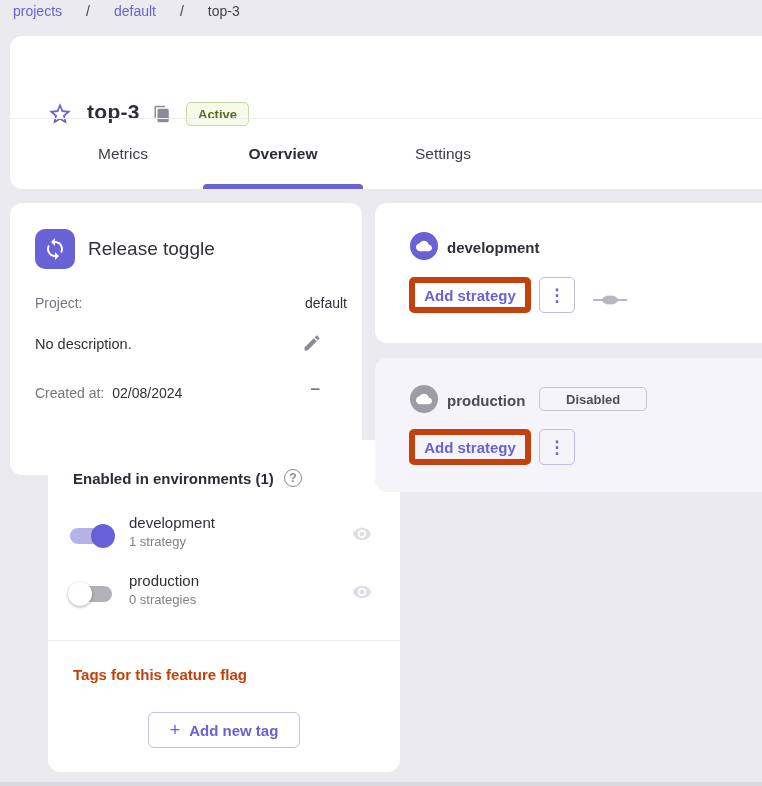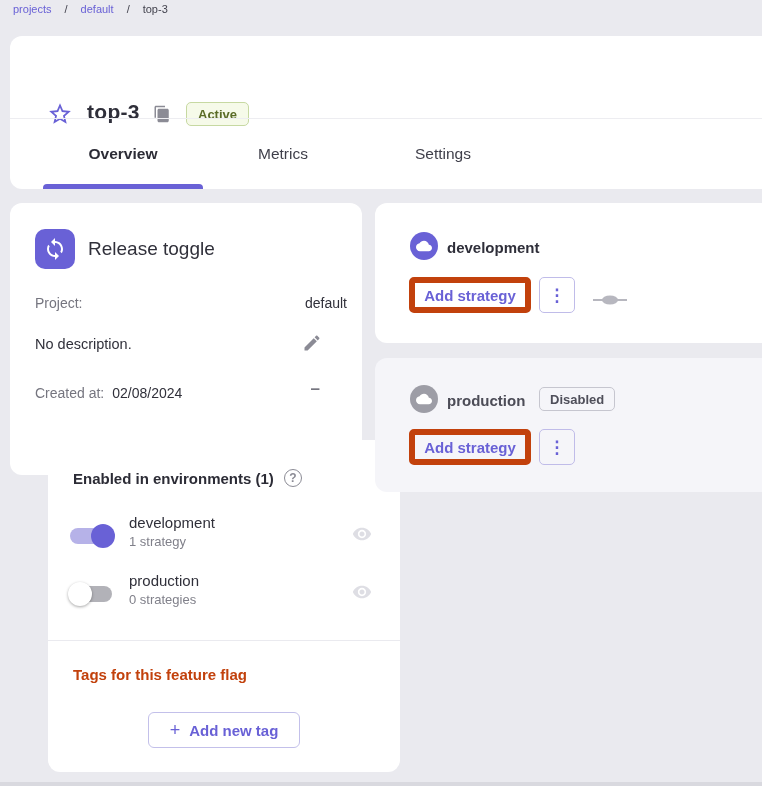--- a/index.html
+++ b/index.html
@@ -4,21 +4,21 @@
 <style>
   * { margin:0; padding:0; box-sizing:border-box; }
   html,body { width:762px; height:786px; }
   body {
     position:relative; overflow:hidden;
     background:#eaeaef;
     font-family:"Liberation Sans", sans-serif;
     color:#32323e;
   }
   
-  .breadcrumb { position:absolute; left:13px; top:3px; font-size:11px; display:flex; gap:13px; align-items:center; }
+  .breadcrumb { position:absolute; left:13px; top:3px; font-size:14px; display:flex; gap:24px; align-items:center; }
   .crumb-link { color:#6961d6; cursor:pointer; }
   .crumb-sep { color:#43434e; }
   .crumb-current { color:#43434e; }
   
   .header-card { position:absolute; left:10px; top:36px; width:752px; height:153px; background:#fff; border-radius:12px 0 0 12px; }
   .flag-header { position:absolute; left:0; top:0; width:100%; height:82px; }
   .star-btn { position:absolute; left:37px; top:65px; width:26px; height:26px; cursor:pointer; }
   .flag-title { position:absolute; left:77px; top:64px; font-size:21px; font-weight:600; color:#2f2f3a; letter-spacing:.3px; }
   .copy-btn { position:absolute; left:143px; top:69px; width:18px; height:18px; cursor:pointer; }
   .status-badge { position:absolute; left:176px; top:66px; height:24px; padding:0 11px; display:flex; align-items:center;
@@ -67,21 +67,21 @@
   
   .env-panel { position:absolute; left:375px; width:520px; border-radius:12px; }
   .panel-dev { top:203px; height:140px; background:#fff; }
   .panel-prod { top:358px; height:134px; background:#f5f5f9; }
   .cloud-circle { position:absolute; left:35px; width:28px; height:28px; border-radius:50%; display:flex; align-items:center; justify-content:center; }
   .cloud-purple { background:#6961d6; }
   .cloud-gray { background:#9d9da6; }
   .panel-name { position:absolute; left:72px; font-size:15px; font-weight:bold; }
   .panel-dev .panel-name { color:#2f2f3a; }
   .panel-prod .panel-name { color:#4c4c57; }
-  .disabled-badge { position:absolute; left:164px; top:29px; height:24px; padding:0 10px; display:flex; align-items:center;
+  .disabled-badge { position:absolute; left:164px; top:29px; height:24px; padding:0 26px; display:flex; align-items:center;
     border:1px solid #c6c6cf; border-radius:5px; background:transparent; color:#4f4f5a; font-size:13px; font-weight:bold; }
   .add-strategy-btn { position:absolute; left:34px; width:122px; height:36px; background:transparent;
     border:6px solid #c2410c; border-radius:5px; color:#6961d6; font-size:15px; font-weight:bold;
     display:flex; align-items:center; justify-content:center; cursor:pointer; }
   .kebab-btn { position:absolute; left:164px; width:36px; height:36px; background:transparent;
     border:1px solid #c0bce9; border-radius:5px; color:#6961d6; font-size:17px; font-weight:bold;
     display:flex; align-items:center; justify-content:center; cursor:pointer; }
   .strategy-separator { position:absolute; left:218px; top:89px; width:34px; height:12px; }
   .bottom-edge { position:absolute; left:0; bottom:0; width:100%; height:4px; background:#d9d9df; }
 </style>
@@ -106,27 +106,27 @@
     <h1 class="flag-title">top-3</h1>
     <span class="copy-btn">
       <svg viewBox="0 0 24 24" width="18" height="18">
           <path fill="#8b8b95" d="M16 1H4c-1.1 0-2 .9-2 2v14h2V3h12V1zm3 4H8c-1.1 0-2 .9-2 2v14c0 1.1.9 2 2 2h11c1.1 0 2-.9 2-2V7c0-1.1-.9-2-2-2z"></path>
         </svg>
     </span>
     <span class="status-badge">Active</span>
   </div>
   <div class="header-divider"></div>
   <div class="tabs">
+    <div class="tab">
+        <span>Metrics</span>
+      </div>
     <div class="tab active">
       <span>Overview</span>
       <span class="tab-underline"></span>
     </div>
-    <div class="tab">
-        <span>Metrics</span>
-      </div>
     <div class="tab">
         <span>Settings</span>
       </div>
   </div>
 </section>
 
 <section class="card" style="left:10px; top:203px; width:352px; height:272px;">
   <div class="type-icon">
     <svg viewBox="0 0 24 24" width="24" height="24">
         <path fill="#ffffff" d="M12 4V1L8 5l4 4V6c3.31 0 6 2.69 6 6 0 1.01-.25 1.97-.7 2.8l1.46 1.46C19.54 15.03 20 13.57 20 12c0-4.42-3.58-8-8-8zm0 14c-3.31 0-6-2.69-6-6 0-1.01.25-1.97.7-2.8L5.24 7.74C4.46 8.97 4 10.43 4 12c0 4.42 3.58 8 8 8v3l4-4-4-4v3z"></path>

